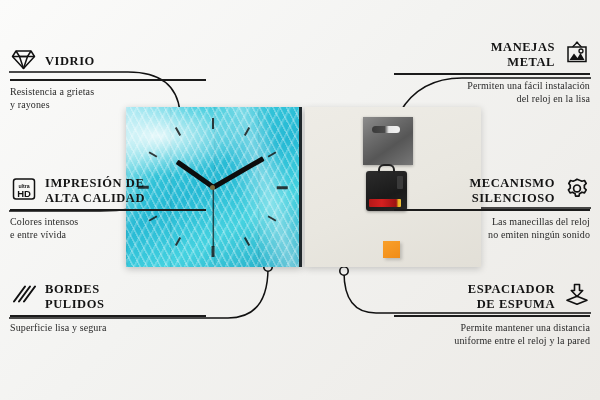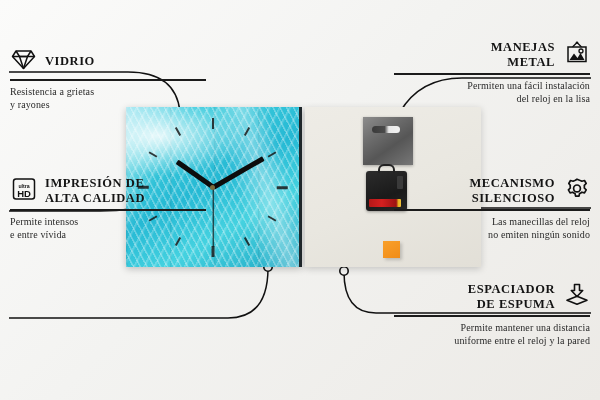--- a/index.html
+++ b/index.html
@@ -182,24 +182,44 @@
           <text x="13" y="10.5" text-anchor="middle" font-family="Liberation Sans, sans-serif" font-size="5.2" font-weight="700" fill="#111">ultra</text>
           <text x="13" y="19.5" text-anchor="middle" font-family="Liberation Sans, sans-serif" font-size="9.5" font-weight="700" fill="#111">HD</text>
         </svg>
       </span>
       <span class="c-title">
         <span>IMPRESIÓN DE</span><br><span>ALTA CALIDAD</span>
       </span>
     </div>
     <div class="c-rule"></div>
     <div class="c-sub">
-      <span>Permite intensos</span><br><span>e entre vívida</span>
-    </div>
-  </div>
-
+      <span>Colores intensos</span><br><span>e entre vívida</span>
+    </div>
+  </div>
+
+  <div class="callout left" style="left:10px; top:282px;">
+    <div class="c-head">
+      <span class="c-ico">
+        <svg width="25" height="22" viewBox="0 0 25 22">
+            <g stroke="#111" stroke-width="2" stroke-linecap="round">
+          <path d="M3,18.5 L14,3.5"></path>
+              <path d="M8,18.5 L19,3.5"></path>
+              <path d="M13,18.5 L24,3.5"></path>
+        </g>
+          </svg>
+      </span>
+      <span class="c-title">
+        <span>BORDES</span><br><span>PULIDOS</span>
+      </span>
+    </div>
+    <div class="c-rule"></div>
+    <div class="c-sub">
+      <span>Superficie lisa y segura</span>
+    </div>
+  </div>
 
   <div class="callout right" style="left:394px; top:40px;">
     <div class="c-head">
       <span class="c-ico">
         <svg width="26" height="24" viewBox="0 0 26 24">
           <path d="M13,1.5 L8.5,6 M13,1.5 L17.5,6" fill="none" stroke="#111" stroke-width="1.3"></path>
           <circle cx="13" cy="1.8" r="1.3" fill="#111"></circle>
           <rect x="4" y="6" width="18" height="14.5" fill="none" stroke="#111" stroke-width="1.5"></rect>
           <path d="M5.5,19 L10,12.5 L13.5,17 L16.5,12 L20.5,19 Z" fill="#111"></path>
           <circle cx="17" cy="10" r="2" fill="none" stroke="#111" stroke-width="1.3"></circle>

